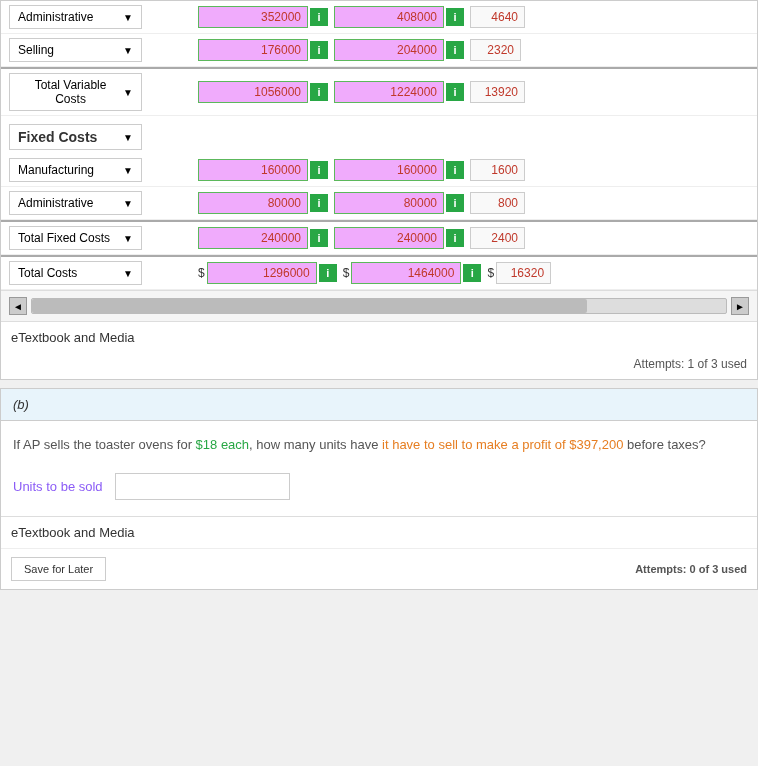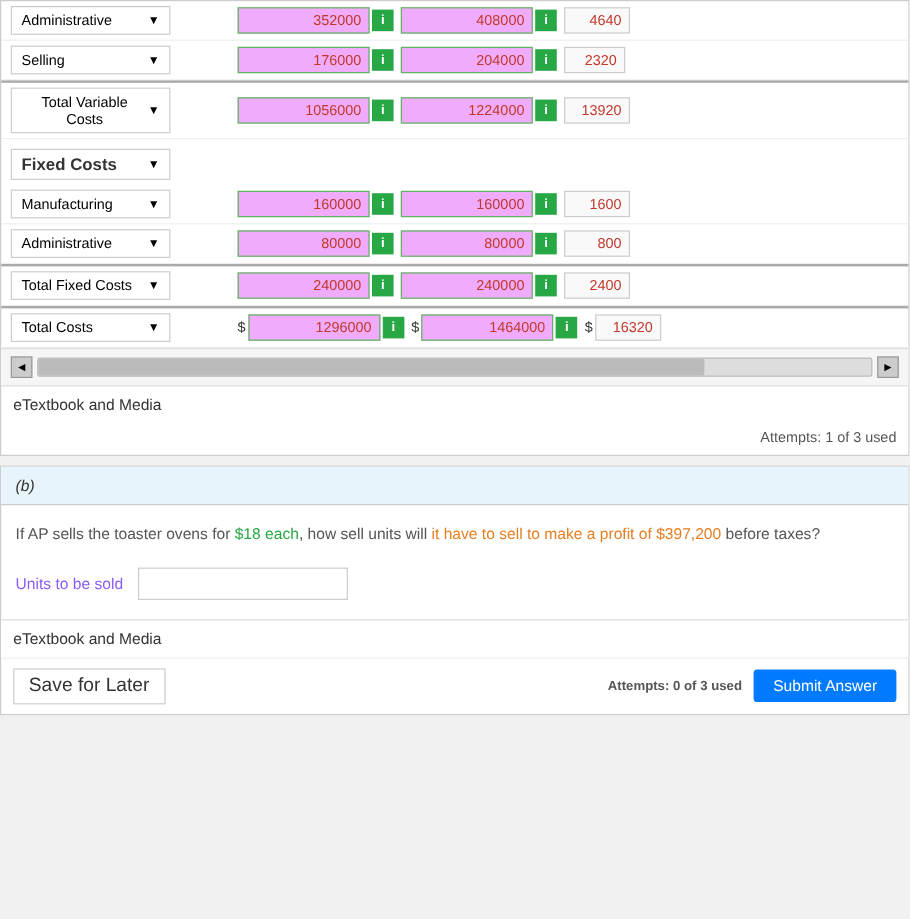--- a/index.html
+++ b/index.html
@@ -194,21 +194,21 @@
       align-items: center;
       justify-content: space-between;
       padding: 8px 10px;
       border-top: 1px solid #eee;
     }
 
     .save-later-btn {
       border: 1px solid #ccc;
       background: #fff;
       padding: 5px 12px;
-      font-size: 16px;
+      font-size: 11px;
       cursor: pointer;
       color: #333;
     }
 
     .attempts-submit {
       display: flex;
       align-items: center;
       gap: 10px;
     }
 
@@ -427,32 +427,31 @@
     <span>Attempts: 1 of 3 used</span>
   </div>
 </div>
 
 <div class="section-b">
   <div class="section-b-header">
     <span>(b)</span>
   </div>
 
   <div class="question-text">
-    <span>If AP sells the toaster ovens for </span><span class="highlight-green">$18 each</span><span>, how sell units will </span><span class="highlight-orange">it have to sell to make a profit of </span><span class="highlight-orange">$397,200</span><span> before taxes?</span>
+    <span>If AP sells the toaster ovens for </span><span class="highlight-green">$18 each</span><span>, how many units have </span><span class="highlight-orange">it have to sell to make a profit of </span><span class="highlight-orange">$397,200</span><span> before taxes?</span>
   </div>
 
   <div class="units-row">
     <label class="units-label">Units to be sold</label>
     <input class="units-input" type="text" value="" style="">
   </div>
 
   <div class="etextbook-row-b">
     <span>eTextbook and Media</span>
   </div>
 
   <div class="bottom-row">
     <button class="save-later-btn">Save for Later</button>
     <div class="attempts-submit">
       <span class="attempts-text">Attempts: 0 of 3 used</span>
-      <button class="submit-btn">Submit Answer</button>
     </div>
   </div>
 </div>
 
 </body></html>

